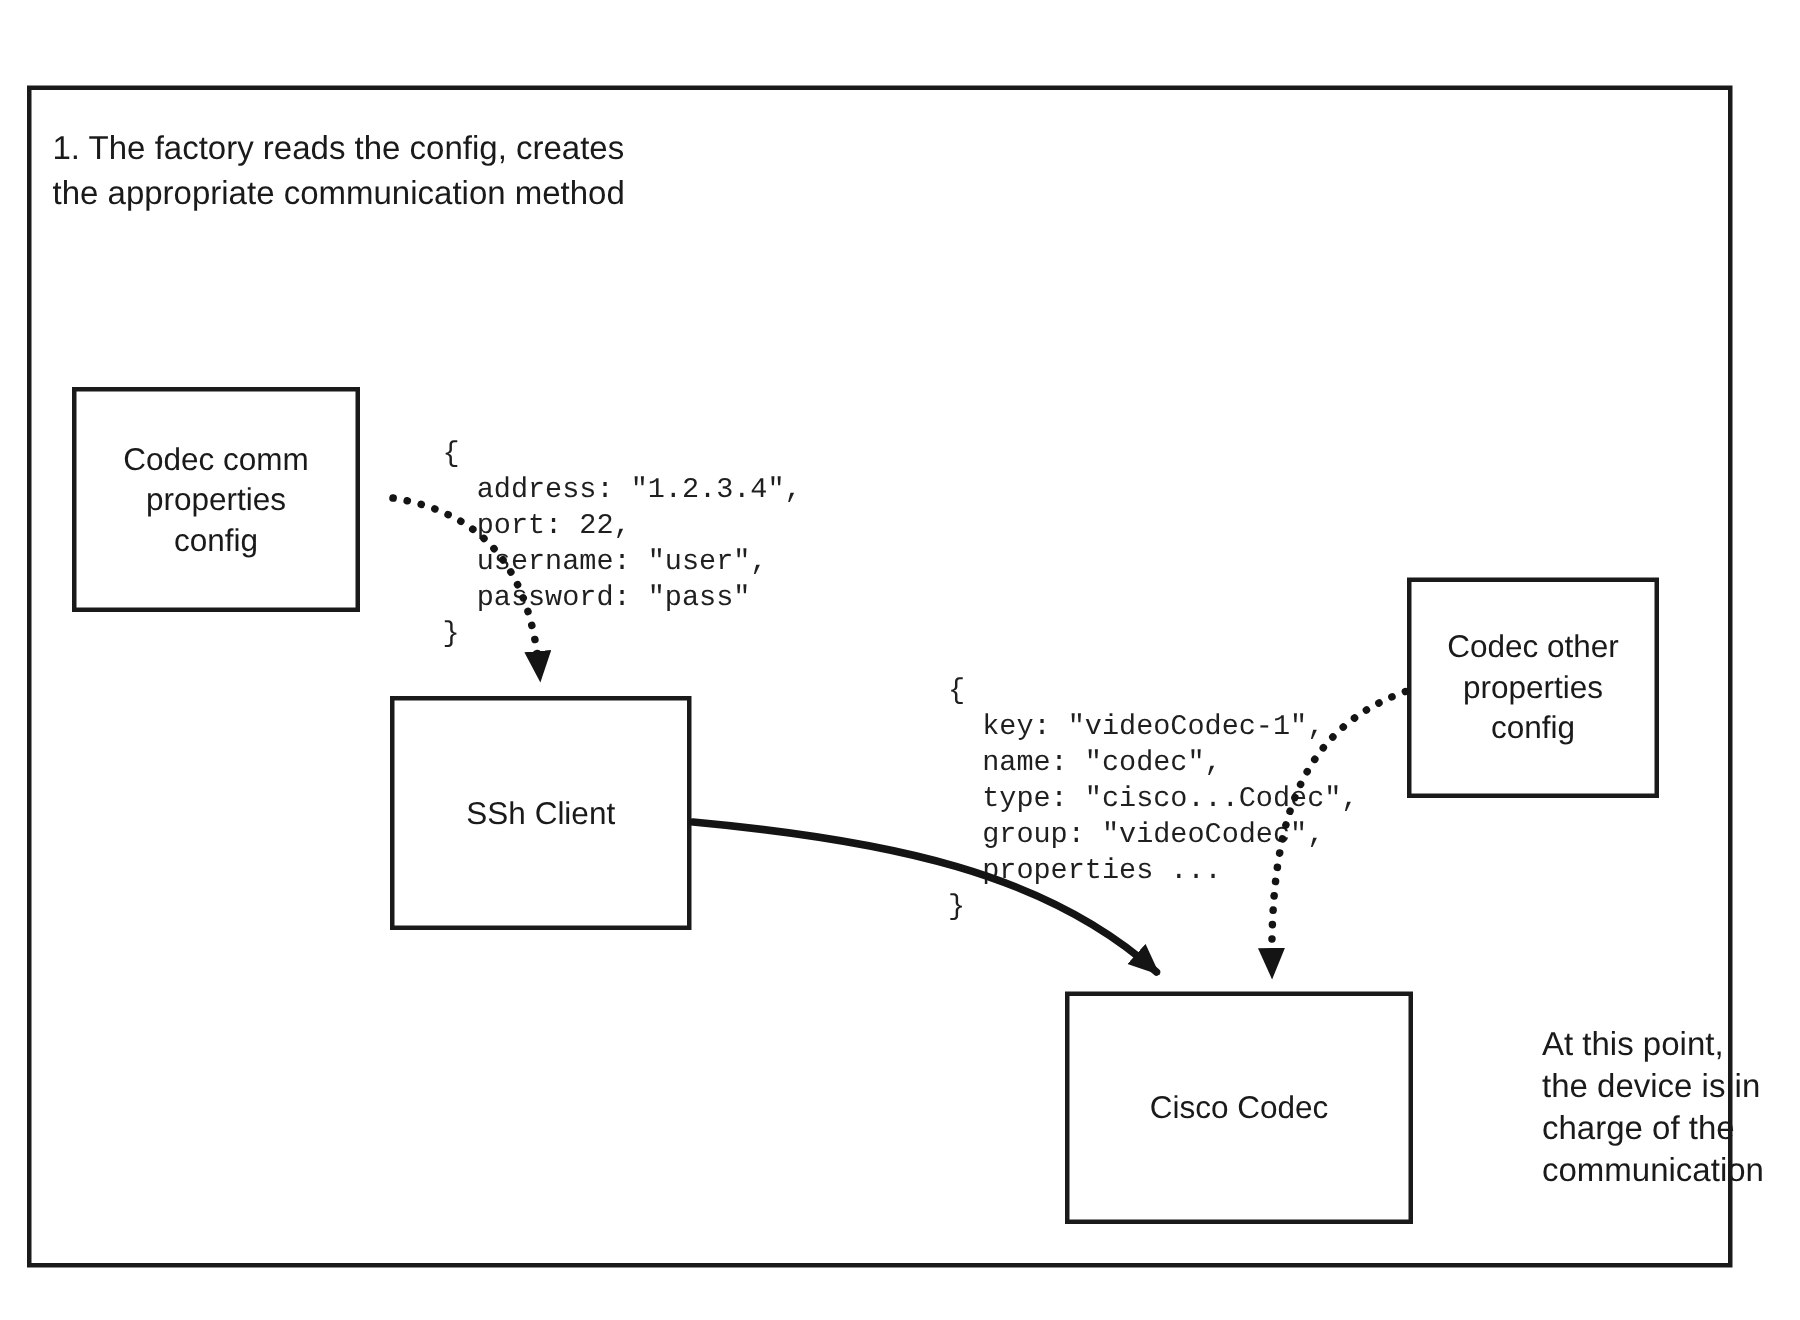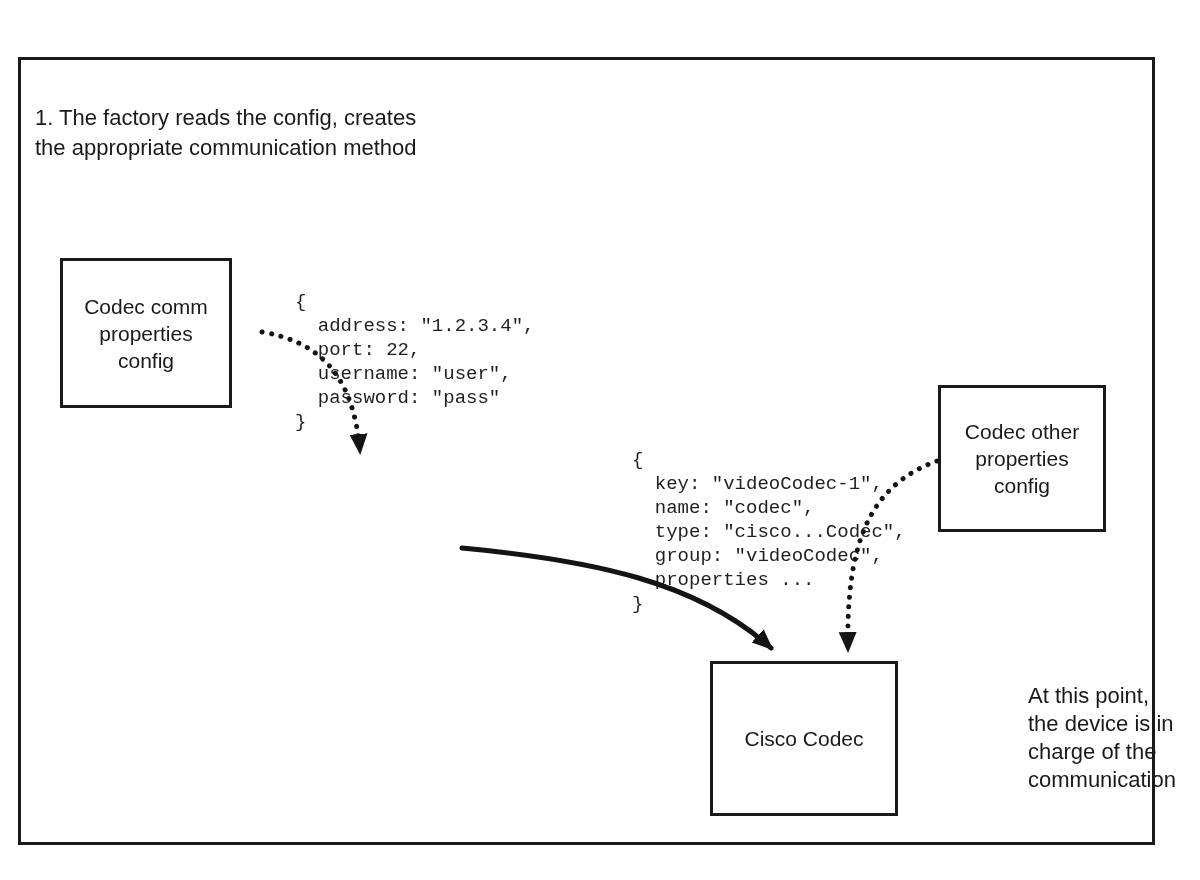--- a/index.html
+++ b/index.html
@@ -24,40 +24,40 @@
     border: 3px solid #1a1a1a;
     background: transparent;
   }
   .note {
     position: absolute;
     font-size: 22px;
     line-height: 30px;
     white-space: pre-line;
     color: #1a1a1a;
   }
-  .note-step1 { left: 35px; top: 84px; width: 480px; margin-top: 19px; }
+  .note-step1 { left: 35px; top: 84px; width: 480px; }
   .note-step2 { left: 627px; top: 84px; width: 510px; }
   .note-device { left: 996px; top: 682px; width: 210px; line-height: 28px; margin-left: 32px; }
   .box {
     position: absolute;
     border: 3px solid #1a1a1a;
     background: #ffffff;
     display: flex;
     align-items: center;
     justify-content: center;
     text-align: center;
     font-size: 21px;
     line-height: 27px;
     white-space: pre-line;
     z-index: 2;
   }
-  .box-comm-config  { left: 60px;  top: 258px; width: 172px; height: 150px; }
+  .box-comm-config  { left: 48px;  top: 258px; width: 192px; height: 150px; }
   .box-ssh-client   { left: 260px; top: 464px; width: 201px; height: 156px; }
   .box-other-config { left: 938px; top: 385px; width: 168px; height: 147px; }
-  .box-cisco-codec  { left: 710px; top: 661px; width: 188px; height: 155px; }
+  .box-cisco-codec  { left: 710px; top: 661px; width: 232px; height: 155px; }
   .code {
     position: absolute;
     font-family: "Liberation Mono", "DejaVu Sans Mono", monospace;
     font-size: 19px;
     line-height: 24px;
     white-space: pre;
     color: #1f1f1f;
     z-index: 1;
   }
   .code-comm  { left: 295px; top: 290px; }
@@ -87,20 +87,23 @@
 config</span>
   </div>
 
   <div class="code code-comm">{
   address: "1.2.3.4",
   port: 22,
   username: "user",
   password: "pass"
 }</div>
 
+  <div class="box box-ssh-client">
+    <span>SSh Client</span>
+  </div>
 
   <div class="code code-codec">{
   key: "videoCodec-1",
   name: "codec",
   type: "cisco...Codec",
   group: "videoCodec",
   properties ...
 }</div>
 
   <div class="box box-other-config">

